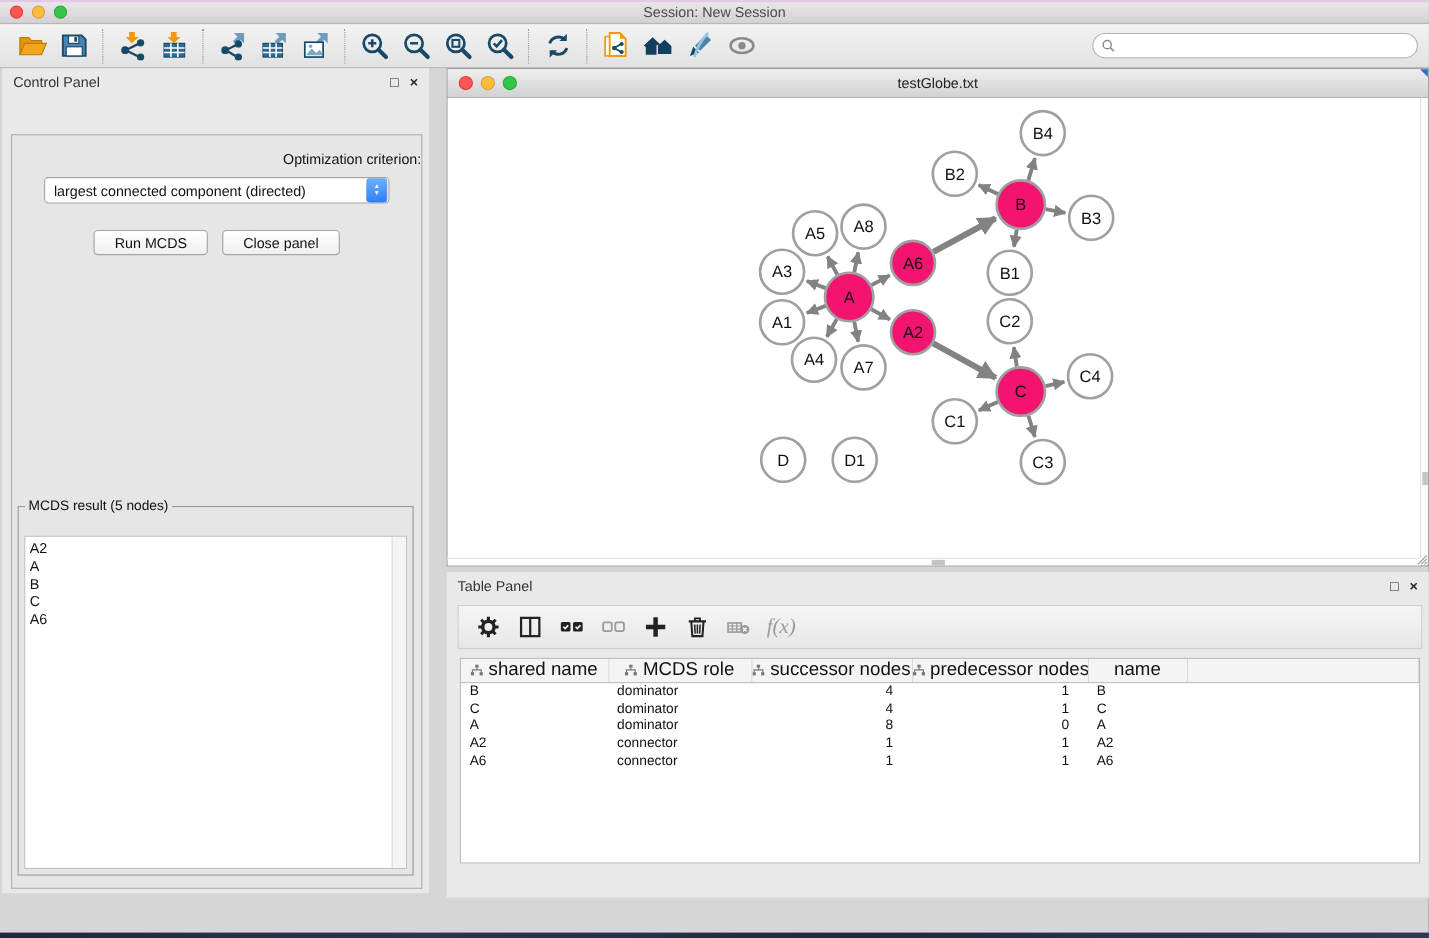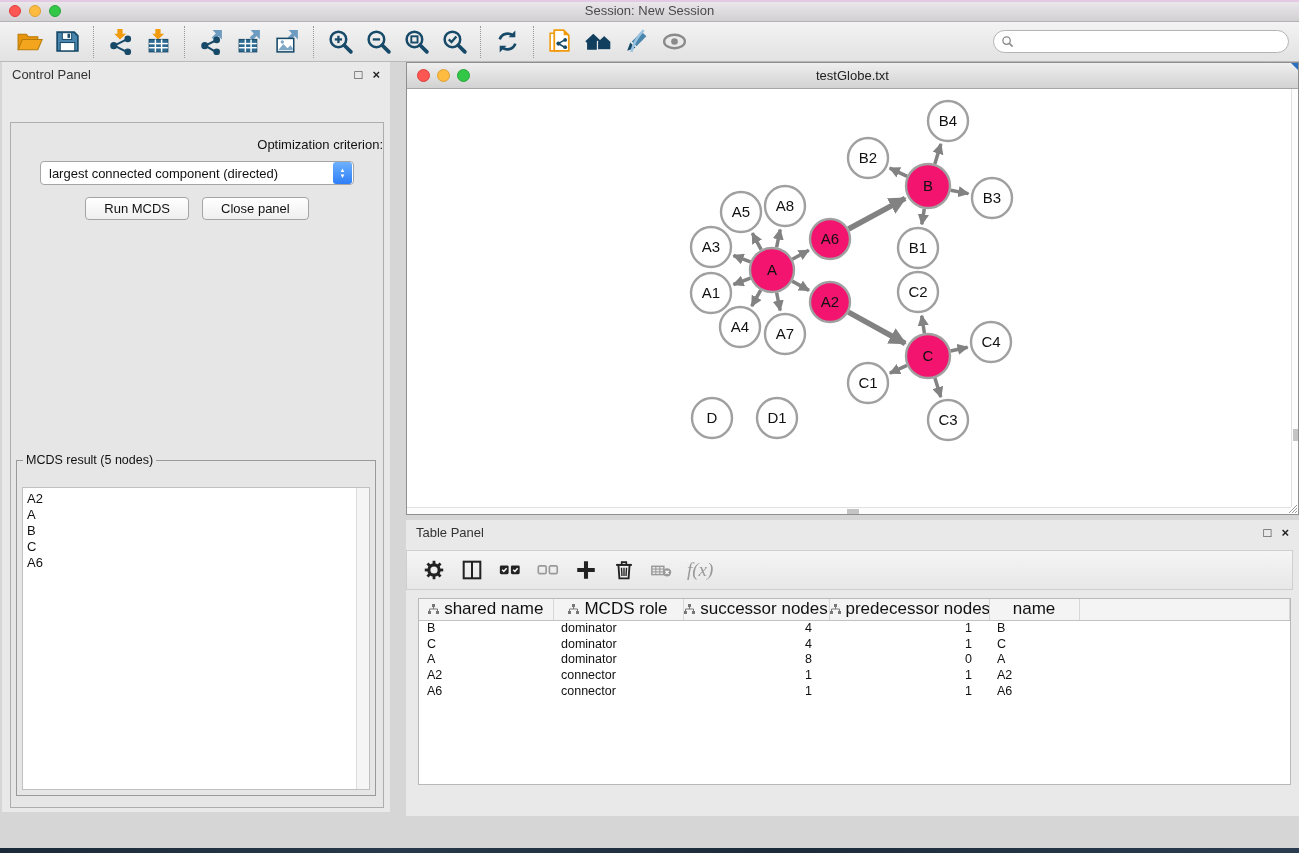--- a/index.html
+++ b/index.html
@@ -47,21 +47,21 @@
   .tab.sel { background:#3f9cfb; border-color:#3f9cfb; color:#fff; border-radius:4px; }
   .cp-content { position:absolute; left:8px; right:6px; top:60px; bottom:4px;
     background:#e6e6e6; border:1px solid #adadad; }
   .opt-label { text-align:right; margin-top:14px; font-size:13px; color:#111; }
   .combo { width:314px; height:24px; margin:9px auto 0 auto; background:#fff; border:1px solid #a5a5a5;
     border-radius:4px; display:flex; align-items:center; position:relative; }
   .combo-text { flex:1; padding-left:8px; font-size:13px; color:#111; white-space:nowrap; overflow:hidden; }
   .combo-step { width:19px; height:22px; margin:0; border-radius:3px; background:linear-gradient(#6cb1fc,#2e7ef8);
     display:flex; flex-direction:column; align-items:center; justify-content:center; color:#fff; margin-right:1px; }
   .combo-step span { font-size:6px; line-height:6px; }
-  .btn-row { display:flex; justify-content:center; gap:13px; margin-top:12px; }
+  .btn-row { display:flex; justify-content:center; gap:13px; margin-top:24px; }
   .pbtn { height:23px; padding:0 18px; border:1px solid #a5a5a5; border-radius:4px;
     background:linear-gradient(#ffffff,#efefef); font-size:13px; color:#111; line-height:21px; }
   fieldset.result { position:absolute; left:5px; right:7px; top:330px; bottom:11px;
     border:1px solid #9a9a9a; padding:2px 4px 4px 4px; background:transparent; }
   fieldset.result legend { font-size:12.5px; color:#111; padding:0 3px; margin-left:2px; }
   .result-list { position:absolute; left:5px; right:5px; top:20px; bottom:5px; background:#fff;
     border:1px solid #c0c0c0; overflow:hidden; }
   .result-scroll { position:absolute; right:0; top:0; bottom:0; width:13px; background:#f5f5f5; border-left:1px solid #dcdcdc; }
   .result-items { padding:3px 0 0 4px; }
   .result-items div { font-size:13px; line-height:16px; color:#111; }
@@ -78,21 +78,21 @@
     border-top:7px solid #2d6fc0; border-left:7px solid transparent; }
   .net-canvas { position:absolute; left:0; top:26px; width:885px; height:420px; background:#fff; }
   .net-right-strip { position:absolute; right:0; top:26px; width:7px; bottom:7px; background:#fdfdfd; border-left:1px solid #e0e0e0; }
   .net-bottom-strip { position:absolute; left:0; bottom:0; height:7px; right:7px; background:#fdfdfd; border-top:1px solid #e0e0e0; }
   .h-thumb { position:absolute; left:440px; top:1px; width:12px; height:5px; background:#c4c4c4; }
   .v-thumb { position:absolute; left:1px; top:340px; width:5px; height:12px; background:#c4c4c4; }
   .resize-grip { position:absolute; right:0; bottom:0; width:12px; height:12px; }
 
   
   .table-panel { position:absolute; left:406px; top:520px; width:893px; height:296px; background:#e9e9e9; }
-  .tp-toolbar { position:absolute; left:0; top:30px; right:6px; height:40px;
+  .tp-toolbar { position:absolute; left:10px; top:30px; right:6px; height:40px;
     background:linear-gradient(#f5f5f5,#e7e7e7); border:1px solid #cfcfcf;
     display:flex; align-items:center; padding-left:10px; gap:4px; }
   .tp-btn { width:34px; height:32px; display:flex; align-items:center; justify-content:center; }
   .tp-btn svg { width:24px; height:24px; }
   .fx { font-family:"Liberation Serif", serif; font-style:italic; font-size:19px; color:#9a9a9a; padding-left:4px; }
   .grid-wrap { position:absolute; left:12px; right:8px; top:78px; height:187px; background:#fff; border:1px solid #b9b9b9; overflow:hidden; }
   table.grid { border-collapse:collapse; width:100%; table-layout:fixed; }
   table.grid th { height:21px; background:#f4f4f4; border-bottom:1px solid #c2c2c2; border-right:1px solid #d8d8d8;
     font-weight:normal; font-size:17px; color:#111; text-align:center; white-space:nowrap; overflow:hidden; }
   table.grid th .hdr { display:inline-flex; align-items:center; gap:5px; }

